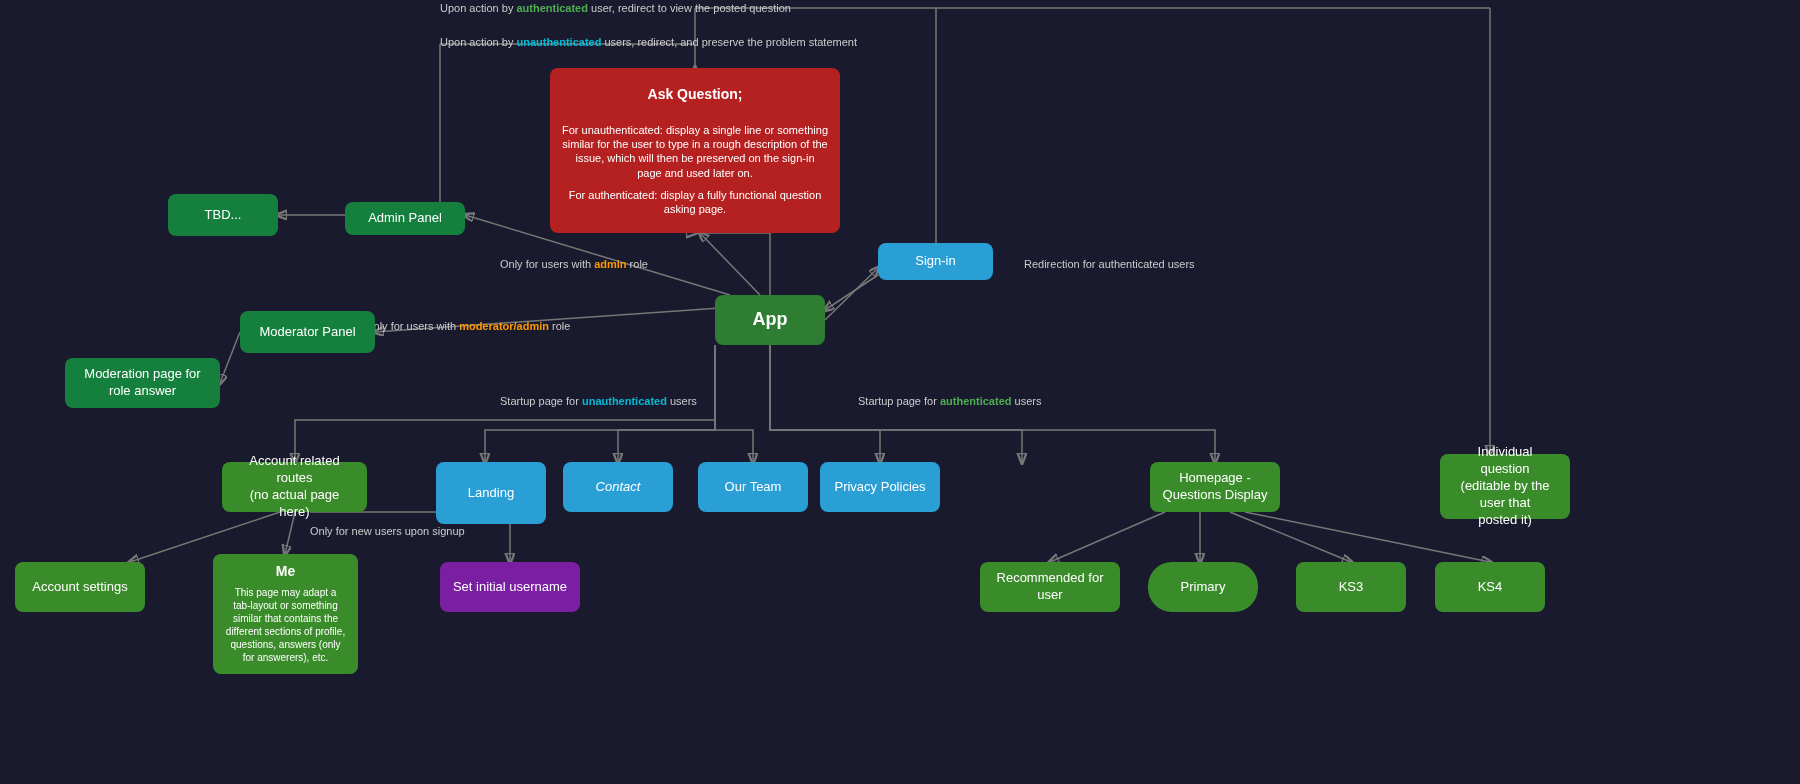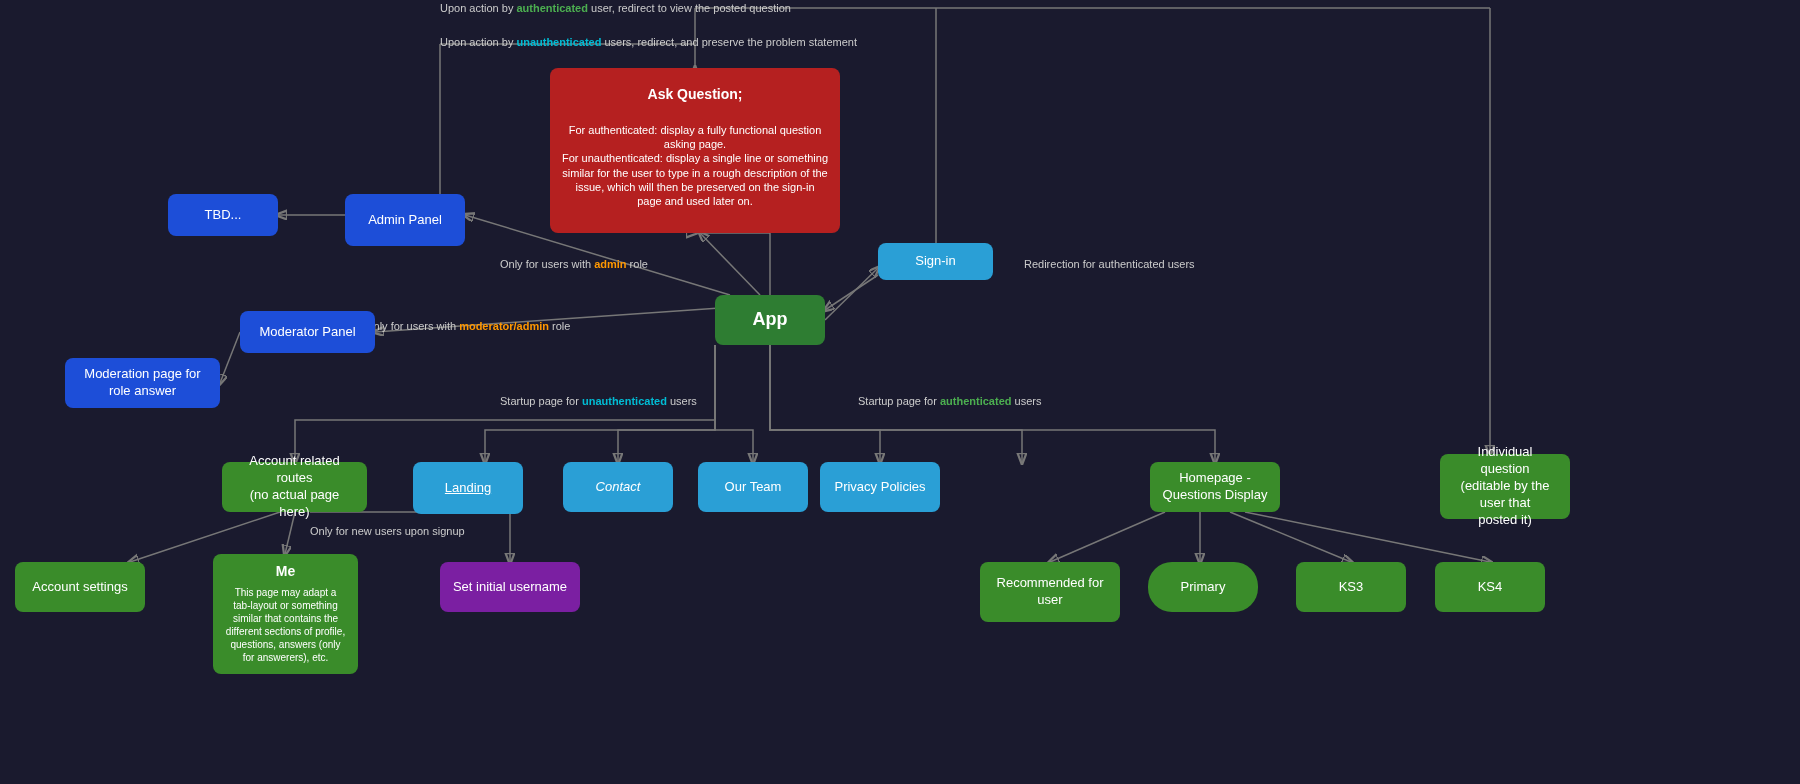--- a/index.html
+++ b/index.html
@@ -25,21 +25,21 @@
       justify-content: center;
       text-align: center;
       font-size: 13px;
       font-weight: normal;
       color: white;
       padding: 8px 12px;
       line-height: 1.3;
     }
     .node-green { background-color: #3a8c2a; }
     .node-blue { background-color: #2a9fd6; }
-    .node-orange { background-color: #1d4ed8; }
+    .node-orange { background-color: #15803d; }
     .node-purple { background-color: #7b1fa2; }
     .node-app { background-color: #2e7d32; font-weight: bold; font-size: 18px; }
     .node-ask { background-color: #b52020; }
     .label {
       position: absolute;
       color: #cccccc;
       font-size: 11px;
       white-space: nowrap;
     }
     .label-highlight-green { color: #4caf50; font-weight: bold; }
@@ -160,54 +160,54 @@
   <div class="label" style="left:310px; top:525px;">
     Only for new users upon signup
   </div>
 
   <div class="label" style="left:1000px; top:258px;padding-left:24px;">
     Redirection for authenticated users
   </div>
 
   <div class="node node-ask" style="left:550px; top:68px; width:290px; height:165px; flex-direction:column; align-items:center;">
     <div style="font-weight:bold; font-size:14px; margin-bottom:20px;">Ask Question;</div>
+    <div style="font-size:11px; text-align:center; margin-bottom:8px;">For unauthenticated: display a single line or something similar for the user to type in a rough description of the issue, which will then be preserved on the sign-in  page and used later on.</div>
     <div style="font-size:11px; text-align:center;">For authenticated: display a fully functional question asking page.</div>
-    <div style="font-size:11px; text-align:center; margin-bottom:8px;">For unauthenticated: display a single line or something similar for the user to type in a rough description of the issue, which will then be preserved on the sign-in  page and used later on.</div>
   </div>
 
   <div class="node node-blue" style="left:878px; top:243px; width:115px; height:37px;">
     <span>Sign-in</span>
   </div>
 
   <div class="node node-app" style="left:715px; top:295px; width:110px; height:50px;">
     <span>App</span>
   </div>
 
-  <div class="node node-orange" style="left:345px; top:194px; width:120px; height:52px;">
+  <div class="node node-orange" style="left:345px; top:202px; width:120px; height:33px;">
     <span>Admin Panel</span>
   </div>
 
   <div class="node node-orange" style="left:168px; top:194px; width:110px; height:42px;">
     <span>TBD...</span>
   </div>
 
   <div class="node node-orange" style="left:240px; top:311px; width:135px; height:42px;">
     <span>Moderator Panel</span>
   </div>
 
   <div class="node node-orange" style="left:65px; top:358px; width:155px; height:50px;">
     <span>Moderation page for role answer</span>
   </div>
 
   <div class="node node-green" style="left:222px; top:462px; width:145px; height:50px;">
     <span style="white-space:pre-line;">Account related routes
 (no actual page here)</span>
   </div>
 
-  <div class="node node-blue" style="left:413px; top:462px; width:110px; height:52px;text-decoration:underline;">
+  <div class="node node-blue" style="left:436px; top:462px; width:110px; height:62px;">
     <span>Landing</span>
   </div>
 
   <div class="node node-blue" style="left:563px; top:462px; width:110px; height:50px;font-style:italic;">
     <span>Contact</span>
   </div>
 
   <div class="node node-blue" style="left:698px; top:462px; width:110px; height:50px;">
     <span>Our Team</span>
   </div>
@@ -233,21 +233,21 @@
 
   <div class="node node-green" style="left:213px; top:554px; width:145px; height:120px; flex-direction:column; justify-content:flex-start; padding-top:8px;">
     <div style="font-weight:bold; font-size:14px; margin-bottom:6px;">Me</div>
     <div style="font-size:10px; text-align:center;">This page may adapt a tab-layout or something similar that contains the different sections of profile, questions, answers (only for answerers), etc.</div>
   </div>
 
   <div class="node node-purple" style="left:440px; top:562px; width:140px; height:50px;">
     <span>Set initial username</span>
   </div>
 
-  <div class="node node-green" style="left:980px; top:562px; width:140px; height:60px;">
+  <div class="node node-green" style="left:980px; top:562px; width:140px; height:50px;">
     <span>Recommended for user</span>
   </div>
 
   <div class="node node-green" style="left:1148px; top:562px; width:110px; height:50px;border-radius:24px;">
     <span>Primary</span>
   </div>
 
   <div class="node node-green" style="left:1296px; top:562px; width:110px; height:50px;">
     <span>KS3</span>
   </div>

